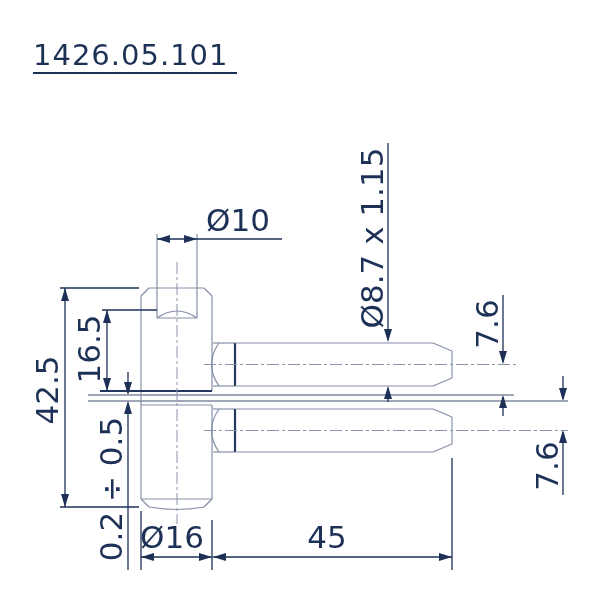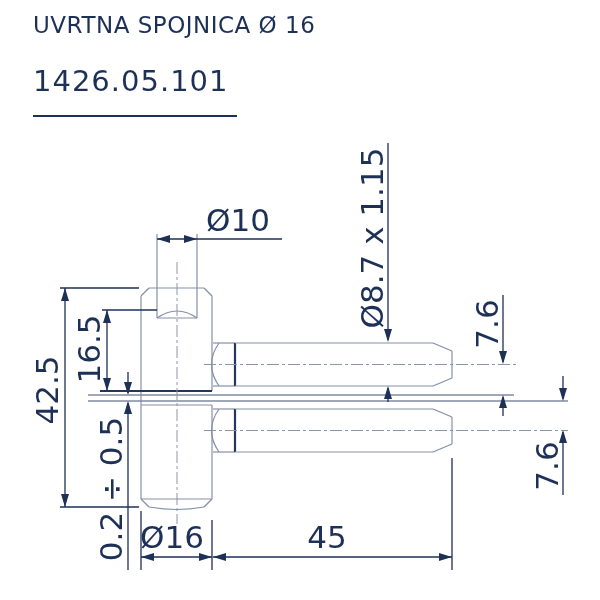--- a/index.html
+++ b/index.html
@@ -5,36 +5,36 @@
   html,body{margin:0;padding:0;}
   body{
     width:600px;height:600px;position:relative;background:#ffffff;
     font-family:"DejaVu Sans","Liberation Sans",sans-serif;
     overflow:hidden;
   }
   .header{position:absolute;left:33px;top:12px;color:#1d3056;}
   .title{font-size:23px;letter-spacing:.5px;white-space:nowrap;}
   .partnum{
     display:inline-block;margin-top:7px;font-size:29px;letter-spacing:1px;
-    padding:0 8px 17px 0;border-bottom:2px solid #1d3056;white-space:nowrap;
+    padding:0 8px 0 0;border-bottom:2px solid #1d3056;white-space:nowrap;
   }
   svg{position:absolute;left:0;top:0;}
   .geo{stroke:#8590a8;stroke-width:1.2;fill:none;}
   .geo2{stroke:#7f8aa2;stroke-width:1.4;fill:none;}
   .dark{stroke:#24365e;stroke-width:2.2;fill:none;}
   .cl{stroke:#8a94ab;stroke-width:1;fill:none;stroke-dasharray:12 3 3 3;}
   .dim{stroke:#1d3056;stroke-width:1.3;fill:none;}
   .arr{fill:#1d3056;stroke:none;}
   text.dtxt{fill:#1d3056;font-size:31px;font-family:"DejaVu Sans","Liberation Sans",sans-serif;}
 </style>
 </head>
 <body>
 
 <div class="header">
-  <div class="title">UVRTNA SPOJNICA Ø 16</div><br>
+  <br>
   <span class="partnum">1426.05.101</span>
 </div>
 
 <svg width="600" height="600" viewBox="0 0 600 600">
 
   <g>
     <path class="geo" d="M157,234 V318"></path>
     <path class="geo" d="M197,234 V318"></path>
     <path class="geo" d="M157,318 H197"></path>
     <path class="geo" d="M157,318 Q177,304 197,318"></path>

